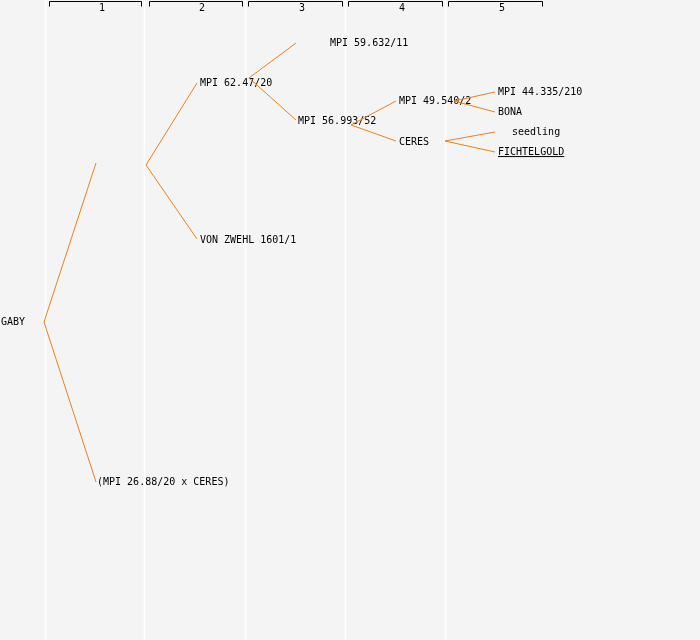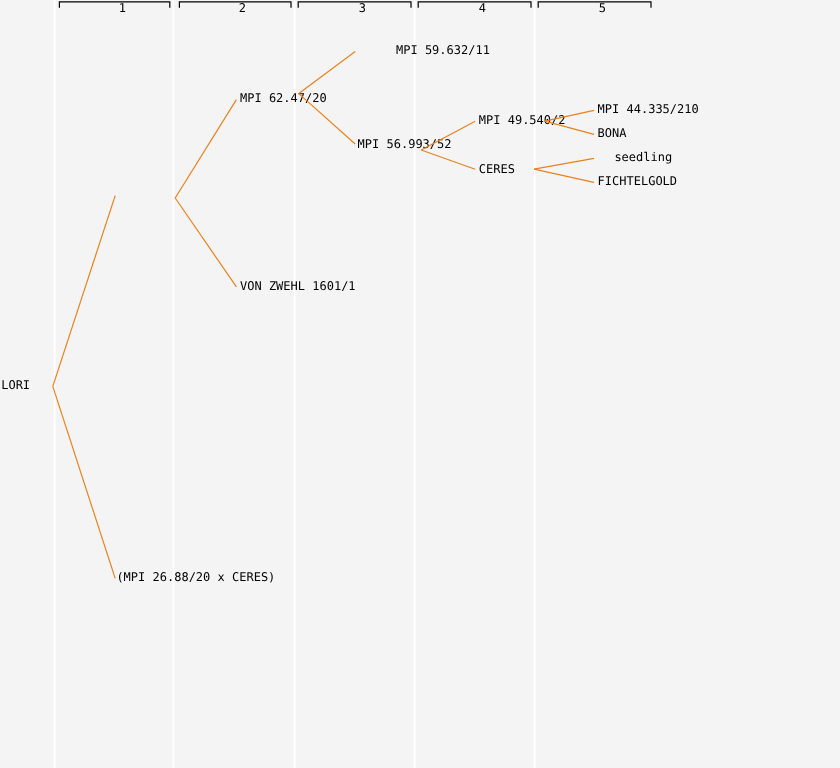--- a/index.html
+++ b/index.html
@@ -47,32 +47,32 @@
     <path d="M 348.5 6.5 L 348.5 1.5 L 442.5 1.5 L 442.5 6.5" fill="none" stroke="#000000" stroke-width="1"></path>
     <path d="M 448.5 6.5 L 448.5 1.5 L 542.5 1.5 L 542.5 6.5" fill="none" stroke="#000000" stroke-width="1"></path>
   </svg>
 
 <div id="label-layer" class="layer">
     <div class="gen-num" style="left: 102px; top: 8px;">1</div>
     <div class="gen-num" style="left: 202px; top: 8px;">2</div>
     <div class="gen-num" style="left: 302px; top: 8px;">3</div>
     <div class="gen-num" style="left: 402px; top: 8px;">4</div>
     <div class="gen-num" style="left: 502px; top: 8px;">5</div>
-    <div class="node" style="left: 1px; top: 322px;">LORI</div>
+    <div class="node" style="left: 1px; top: 322px;">GABY</div>
     <div class="node" style="left: 97px; top: 482px;">(MPI 26.88/20 x CERES)</div>
     <div class="node" style="left: 200px; top: 83px;">MPI 62.47/20</div>
     <div class="node" style="left: 200px; top: 240px;">VON ZWEHL 1601/1</div>
     <div class="node" style="left: 298px; top: 43px; padding-left: 32px;">MPI 59.632/11</div>
     <div class="node" style="left: 298px; top: 121px;">MPI 56.993/52</div>
     <div class="node" style="left: 399px; top: 101px;">MPI 49.540/2</div>
     <div class="node" style="left: 399px; top: 142px;">CERES</div>
     <div class="node" style="left: 498px; top: 92px;">MPI 44.335/210</div>
     <div class="node" style="left: 498px; top: 112px;">BONA</div>
     <div class="node" style="left: 498px; top: 132px; margin-left: 14px;">seedling</div>
-    <div class="node" style="left: 498px; top: 152px;">FICHTELGOLD</div>
+    <div class="node" style="left: 498px; top: 152px; text-decoration: underline;">FICHTELGOLD</div>
   </div>
 
 <svg id="edge-layer" class="layer" width="700" height="640" xmlns="http://www.w3.org/2000/svg">
     <line x1="44" y1="322" x2="96" y2="163" stroke="#e8821e" stroke-width="1"></line>
     <line x1="44" y1="322" x2="96" y2="482" stroke="#e8821e" stroke-width="1"></line>
     <line x1="146" y1="165" x2="197" y2="83" stroke="#e8821e" stroke-width="1"></line>
     <line x1="146" y1="165" x2="197" y2="239" stroke="#e8821e" stroke-width="1"></line>
     <line x1="249" y1="78" x2="296" y2="43" stroke="#e8821e" stroke-width="1"></line>
     <line x1="249" y1="78" x2="296" y2="120" stroke="#e8821e" stroke-width="1"></line>
     <line x1="351" y1="125" x2="396" y2="101" stroke="#e8821e" stroke-width="1"></line>

